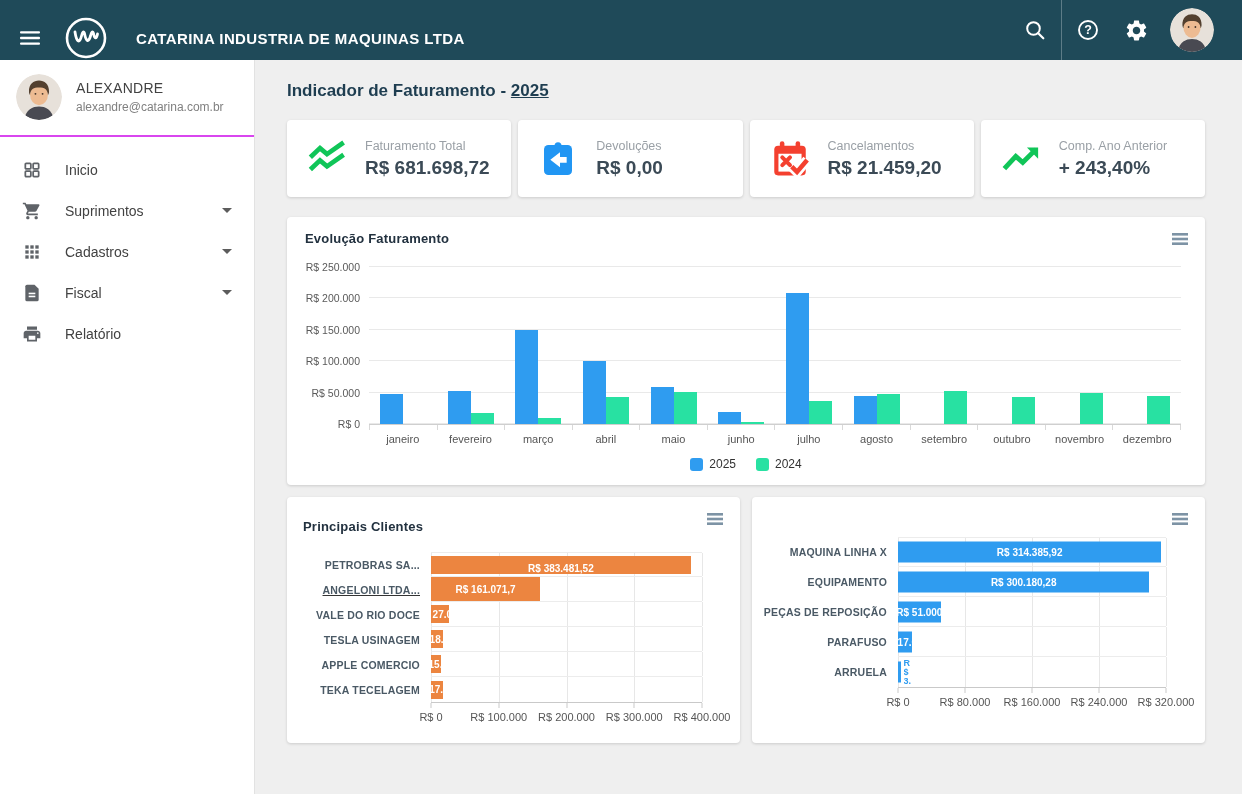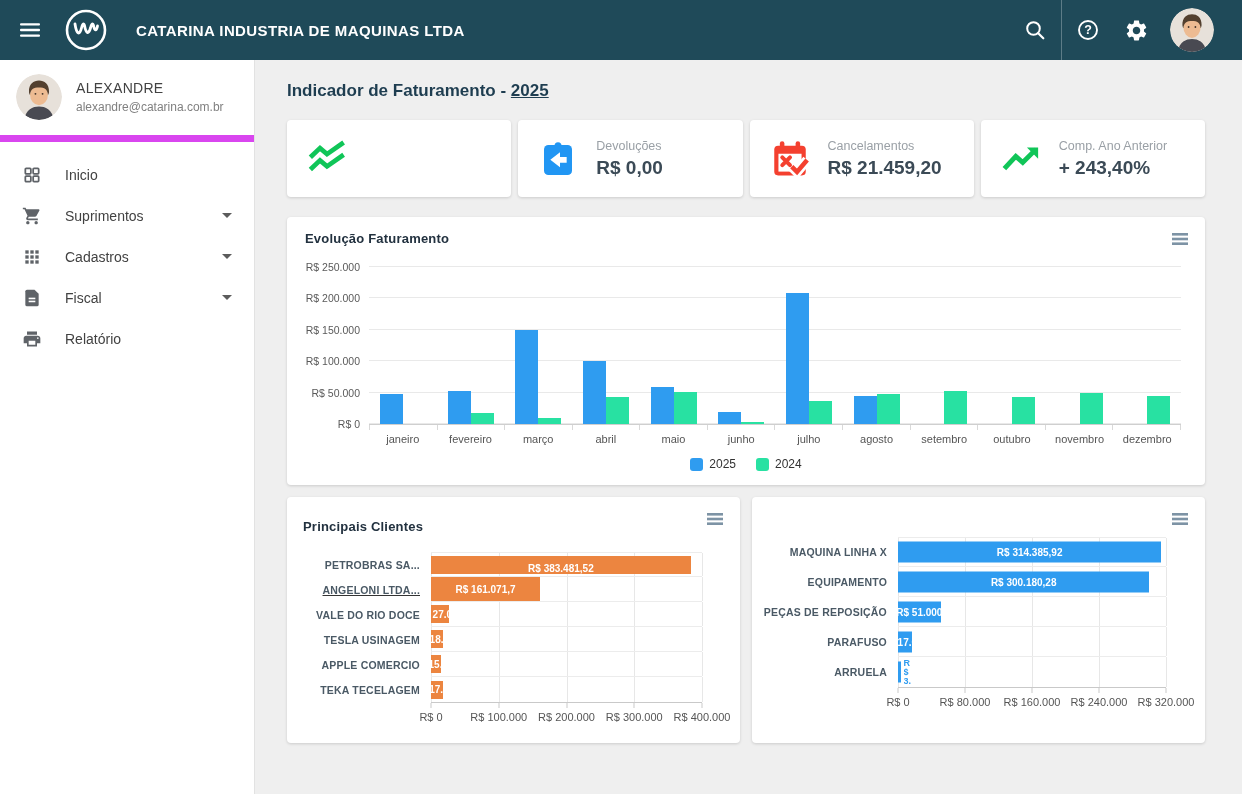--- a/index.html
+++ b/index.html
@@ -5,39 +5,39 @@
   * { box-sizing: border-box; }
   html,body { margin:0; padding:0; }
   body {
     width:1242px; height:794px; overflow:hidden;
     background:#efefef;
     font-family:"Liberation Sans", sans-serif;
     color:#333;
   }
   
   .appbar {
-    height:60px; background:#1f4a59; display:flex; align-items:center;
+    height:60px; background:#1f4a59; display:flex; align-items:flex-end;
     padding:0 18px 0 18px; position:relative; z-index:5;
   }
   .appbar-left { display:flex; align-items:center; gap:18px; }
   .hamburger { cursor:pointer; display:flex; align-items:center; }
   .logo { margin-left:4px; display:flex; align-items:center; }
   .company-title { color:#fff; font-size:15px; font-weight:700; letter-spacing:.4px; margin-left:10px; }
   .appbar-right { margin-left:auto; display:flex; align-items:center; height:60px; }
   .appbar-iconbtn { width:48px; height:60px; display:flex; align-items:center; justify-content:center; cursor:pointer; }
   .appbar-divider { width:1px; height:60px; background:rgba(255,255,255,.28); margin:0 2px; }
   .avatar-btn { width:64px; height:60px; display:flex; align-items:center; justify-content:center; cursor:pointer; }
   .avatar-img { width:44px; height:44px; border-radius:50%; overflow:hidden; display:block; }
 
   
   .layout { display:flex; height:734px; }
   aside {
     width:255px; background:#fff; border-right:1px solid #e2e2e2; flex:0 0 255px;
   }
-  .user-block { display:flex; align-items:center; padding:14px 16px 15px; border-bottom:7px solid #d946ef; }
+  .user-block { display:flex; align-items:center; padding:14px 16px 15px; border-bottom:2px solid #d946ef; }
   .user-avatar { width:46px; height:46px; border-radius:50%; overflow:hidden; flex:0 0 46px; }
   .user-texts { margin-left:14px; }
   .user-name { font-size:14px; color:#424242; letter-spacing:.3px; margin-bottom:4px; }
   .user-email { font-size:12px; color:#808080; }
   .menu { padding-top:12px; }
   .menu-item { height:41px; display:flex; align-items:center; padding:0 22px 0 21px; cursor:pointer; }
   .menu-item .mi-icon { width:22px; display:flex; justify-content:center; }
   .menu-item .mi-label { margin-left:22px; font-size:14px; color:#424242; }
   .caret { margin-left:auto; width:0; height:0; border-left:5px solid transparent; border-right:5px solid transparent; border-top:5px solid #5c5c5c; }
 
@@ -259,20 +259,24 @@
     <div class="kpi-row">
       <div class="kpi">
         <span class="kpi-icon">
           <svg width="42" height="42" viewBox="0 0 24 24">
               <g fill="none" stroke="#10C558" stroke-width="2.7">
                 <polyline points="2.5,11 8,5.8 12,9.2 21.5,2.6"></polyline>
                 <polyline points="2.5,18 8,12.8 12,16.2 21.5,9.6"></polyline>
               </g>
             </svg>
         </span>
+        <span class="kpi-texts">
+          <div class="kpi-label">Faturamento Total</div>
+          <div class="kpi-value">R$ 681.698,72</div>
+        </span>
       </div>
       <div class="kpi">
         <span class="kpi-icon">
           <svg width="40" height="40" viewBox="0 0 24 24">
               <circle cx="12" cy="4" r="2.1" fill="#2196F3"></circle>
               <rect x="3.6" y="3.6" width="16.8" height="18" rx="2.6" fill="#2196F3"></rect>
               <path d="M13.2 8.0 L7.4 12.5 L13.2 17 V14.2 H17.2 V10.8 H13.2 Z" fill="#fff"></path>
             </svg>
         </span>
         <span class="kpi-texts">

